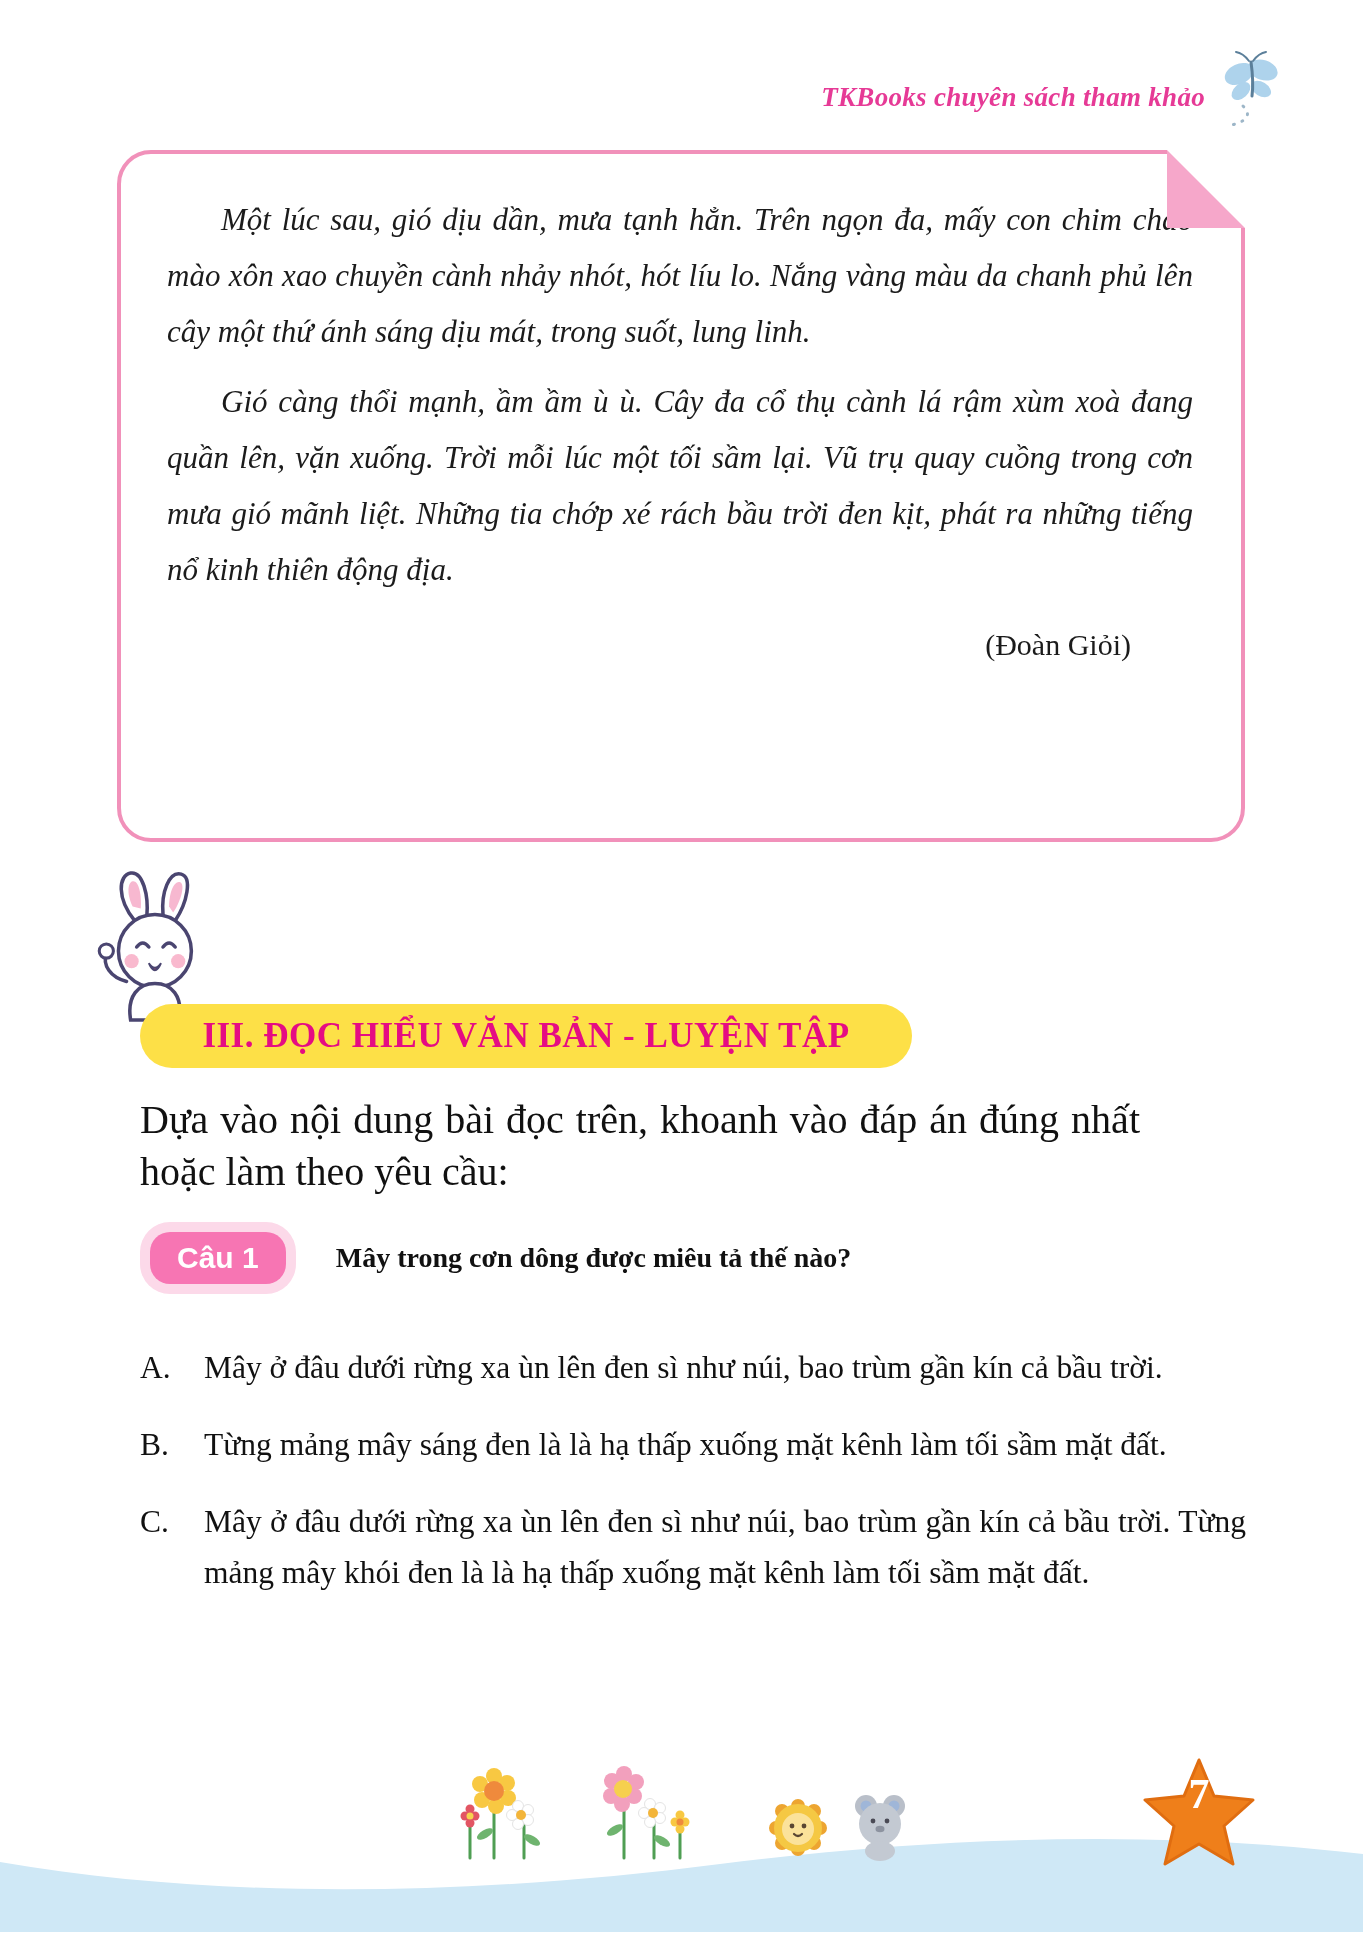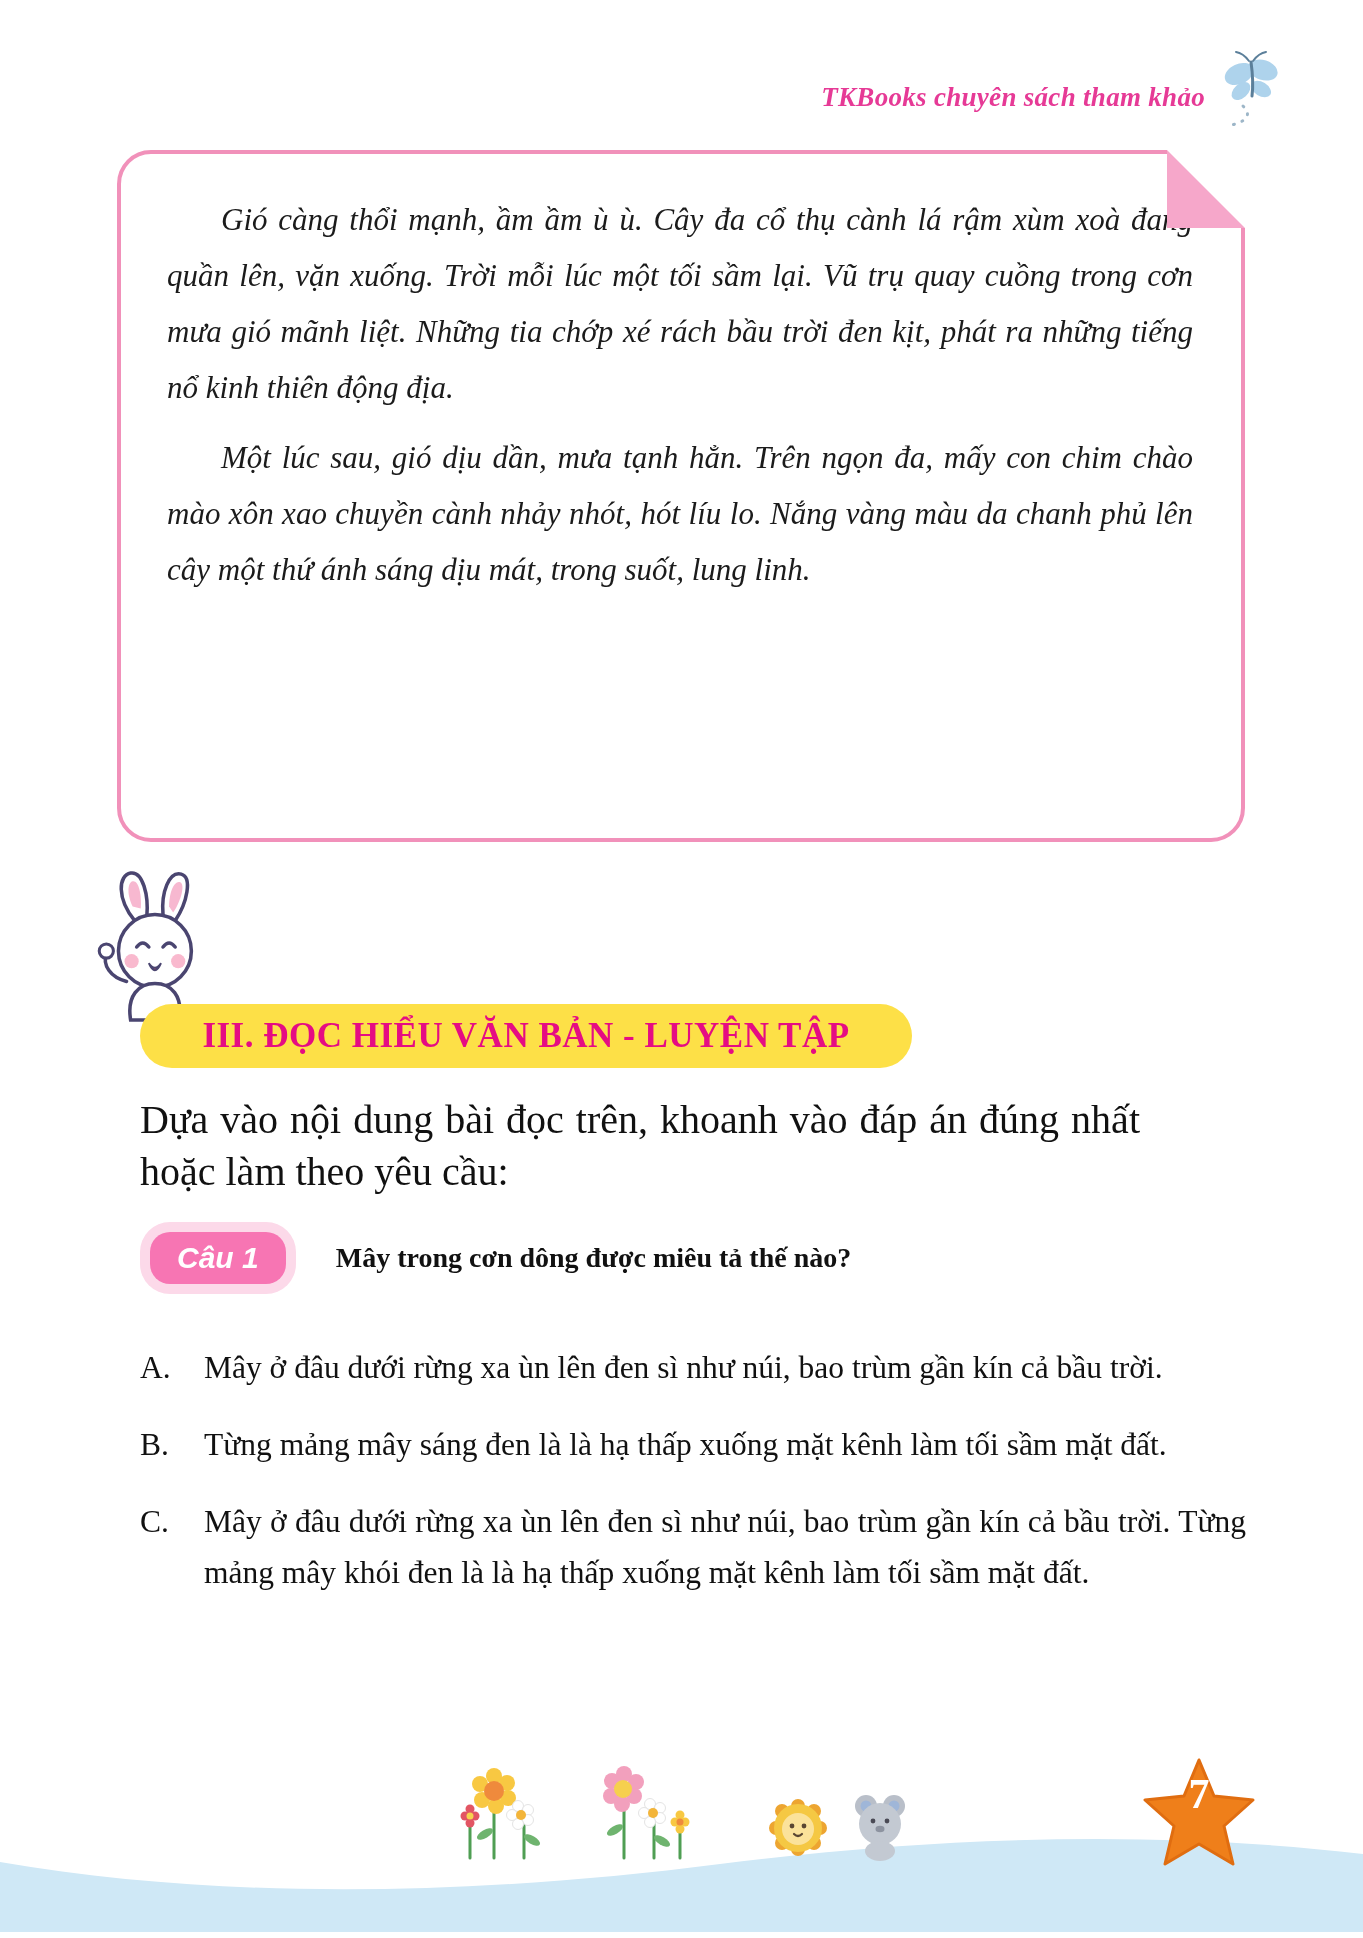--- a/index.html
+++ b/index.html
@@ -70,21 +70,21 @@
   
   .question-row {
     position:absolute; left:150px; top:1232px;
     width:1100px; display:flex; align-items:center;
   }
   .q-badge {
     background:#f775b3; color:#ffffff;
     border-radius:20px; padding:9px 27px;
     box-shadow:0 0 0 10px #fcd9e9;
     font-family:"Liberation Sans","DejaVu Sans",sans-serif;
-    font-weight:bold; font-style:italic; font-size:30px;
+    font-weight:bold; font-size:30px;
     white-space:nowrap;
   }
   .q-text { margin-left:50px; font-size:28px; font-weight:bold; color:#111; }
 
   
   .options { position:absolute; left:140px; top:1342px; width:1106px; }
   .option { display:flex; margin-bottom:26px; font-size:31.5px; line-height:51px; color:#111; }
   .option-label { flex:0 0 64px; }
   .option-text { flex:1; text-align:justify; }
 
@@ -115,22 +115,23 @@
       <ellipse cx="32" cy="41" rx="11" ry="7" transform="rotate(-42 32 41)"></ellipse>
       <ellipse cx="52" cy="39" rx="11" ry="7" transform="rotate(32 52 39)"></ellipse>
     </g>
     <path d="M42 12 C 44 26, 44 38, 43 46" stroke="#5b7f9a" stroke-width="3" fill="none" stroke-linecap="round"></path>
     <path d="M40 11 q -6 -8 -13 -9 M44 11 q 6 -8 13 -9" stroke="#5b7f9a" stroke-width="2" fill="none" stroke-linecap="round"></path>
     <path d="M34 56 q 14 14 -16 20" stroke="#9db6c8" stroke-width="3" fill="none" stroke-dasharray="1 8" stroke-linecap="round"></path>
   </svg>
 
   <div class="passage-box">
     <div class="fold"></div>
+    <p class="passage-para">Một lúc sau, gió dịu dần, mưa tạnh hẳn. Trên ngọn đa, mấy con chim chào mào xôn xao chuyền cành nhảy nhót, hót líu lo. Nắng vàng màu da chanh phủ lên cây một thứ ánh sáng dịu mát, trong suốt, lung linh.</p>
     <p class="passage-para">Gió càng thổi mạnh, ầm ầm ù ù. Cây đa cổ thụ cành lá rậm xùm xoà đang quần lên, vặn xuống. Trời mỗi lúc một tối sầm lại. Vũ trụ quay cuồng trong cơn mưa gió mãnh liệt. Những tia chớp xé rách bầu trời đen kịt, phát ra những tiếng nổ kinh thiên động địa.</p>
-    <p class="passage-para">Một lúc sau, gió dịu dần, mưa tạnh hẳn. Trên ngọn đa, mấy con chim chào mào xôn xao chuyền cành nhảy nhót, hót líu lo. Nắng vàng màu da chanh phủ lên cây một thứ ánh sáng dịu mát, trong suốt, lung linh.</p>
+    <p class="passage-author">(Đoàn Giỏi)</p>
   </div>
 
   <svg class="rabbit" viewBox="0 0 130 160">
     <g stroke="#4a4570" stroke-width="3.5" fill="#ffffff" stroke-linecap="round">
       <path d="M38 54 C 20 32, 22 9, 34 7 C 46 5, 52 29, 50 50"></path>
       <path d="M66 48 C 64 26, 72 5, 84 8 C 95 11, 90 36, 78 54"></path>
     </g>
     <path d="M36 40 C 30 28, 31 16, 36 15 C 42 14, 45 28, 44 42" fill="#f7b8d0"></path>
     <path d="M72 40 C 72 26, 77 14, 83 16 C 88 18, 84 34, 76 46" fill="#f7b8d0"></path>
     <circle cx="58" cy="84" r="36" fill="#ffffff" stroke="#4a4570" stroke-width="3.5"></circle>

